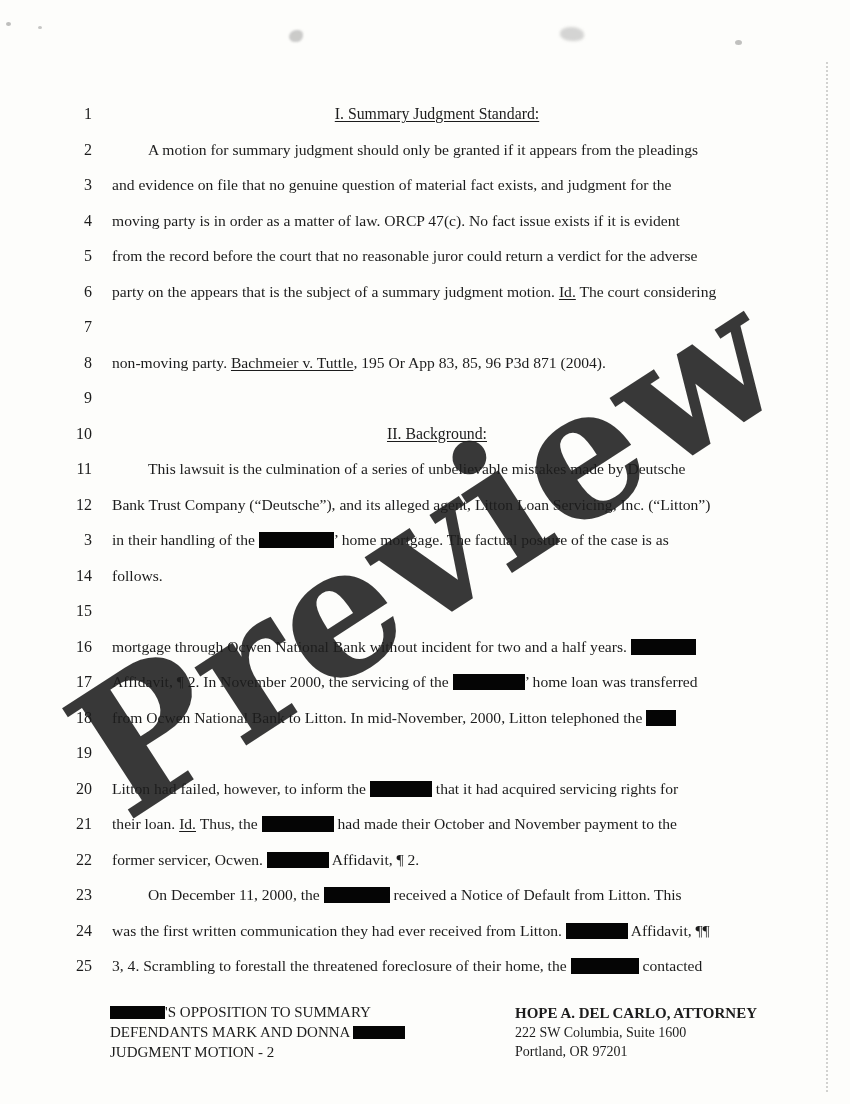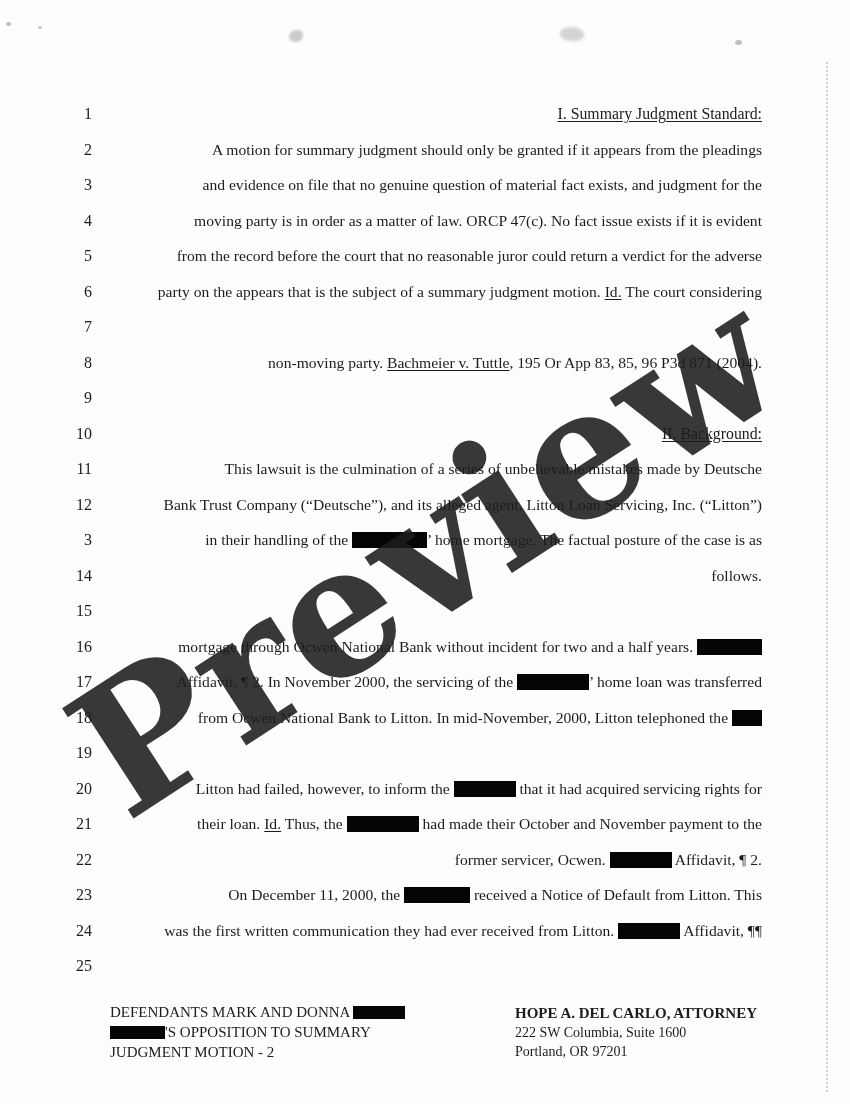--- a/index.html
+++ b/index.html
@@ -5,22 +5,22 @@
   html,body{margin:0;padding:0;background:#ffffff;}
   .page{
     position:relative;width:850px;height:1104px;margin:0 auto;
     background:#fdfdfb;font-family:"Liberation Serif",serif;color:#1c1c1c;
     overflow:hidden;
   }
   
   .lines{position:absolute;top:96px;left:0;right:0;z-index:2;}
   .line{height:35.5px;line-height:35.5px;position:relative;}
   .lineno{position:absolute;left:56px;width:36px;text-align:right;font-size:16px;}
-  .content{display:block;margin:0 88px 0 112px;font-size:15.6px;white-space:nowrap;text-align:right;}
-  .content.center{font-size:15.8px;}
+  .content{display:block;margin:0 88px 0 112px;font-size:15.6px;white-space:nowrap;}
+  .content.center{text-align:center;font-size:15.8px;}
   .u{text-decoration:underline;text-underline-offset:2px;}
   .tab{display:inline-block;width:36px;}
   .redact{display:inline-block;background:#050505;height:16px;vertical-align:-3px;}
   .gap{display:inline-block;}
   
   .watermark{
     position:absolute;left:-15px;top:448px;width:880px;z-index:5;
     text-align:center;font-family:"DejaVu Serif",serif;font-weight:bold;
     font-size:180px;color:rgba(28,28,28,0.88);
     transform:rotate(-33deg);transform-origin:center;letter-spacing:1px;
@@ -142,29 +142,30 @@
       <div class="line">
         <span class="lineno">23</span>
         <span class="content"><span class="tab"></span><span>On December 11, 2000, the </span><span class="redact" style="width: 66px;"></span><span> received a Notice of Default from Litton.  This</span></span>
       </div>
       <div class="line">
         <span class="lineno">24</span>
         <span class="content"><span>was the first written communication they had ever received from Litton.  </span><span class="redact" style="width: 62px;"></span><span> Affidavit, ¶¶</span></span>
       </div>
       <div class="line">
         <span class="lineno">25</span>
+        <span class="content"><span>3, 4.  Scrambling to forestall the threatened foreclosure of their home, the </span><span class="redact" style="width: 68px;"></span><span> contacted</span></span>
       </div>
     </div>
 
   <div class="watermark">Preview</div>
 
   <div class="footer">
     <div class="footer-left" id="footer-left">
+        <div class="fline"><span class="redact" style="width: 55px;"></span><span>'S OPPOSITION TO SUMMARY</span></div>
         <div class="fline"><span>DEFENDANTS MARK AND DONNA </span><span class="redact" style="width: 52px;"></span></div>
-        <div class="fline"><span class="redact" style="width: 55px;"></span><span>'S OPPOSITION TO SUMMARY</span></div>
         <div class="fline"><span>JUDGMENT MOTION - 2</span></div>
       </div>
     <div class="footer-right" id="footer-right">
         <div class="fline bold">HOPE A. DEL CARLO, ATTORNEY</div>
         <div class="fline">222 SW Columbia, Suite 1600</div>
         <div class="fline">Portland, OR  97201</div>
       </div>
   </div>
 
 </div>

